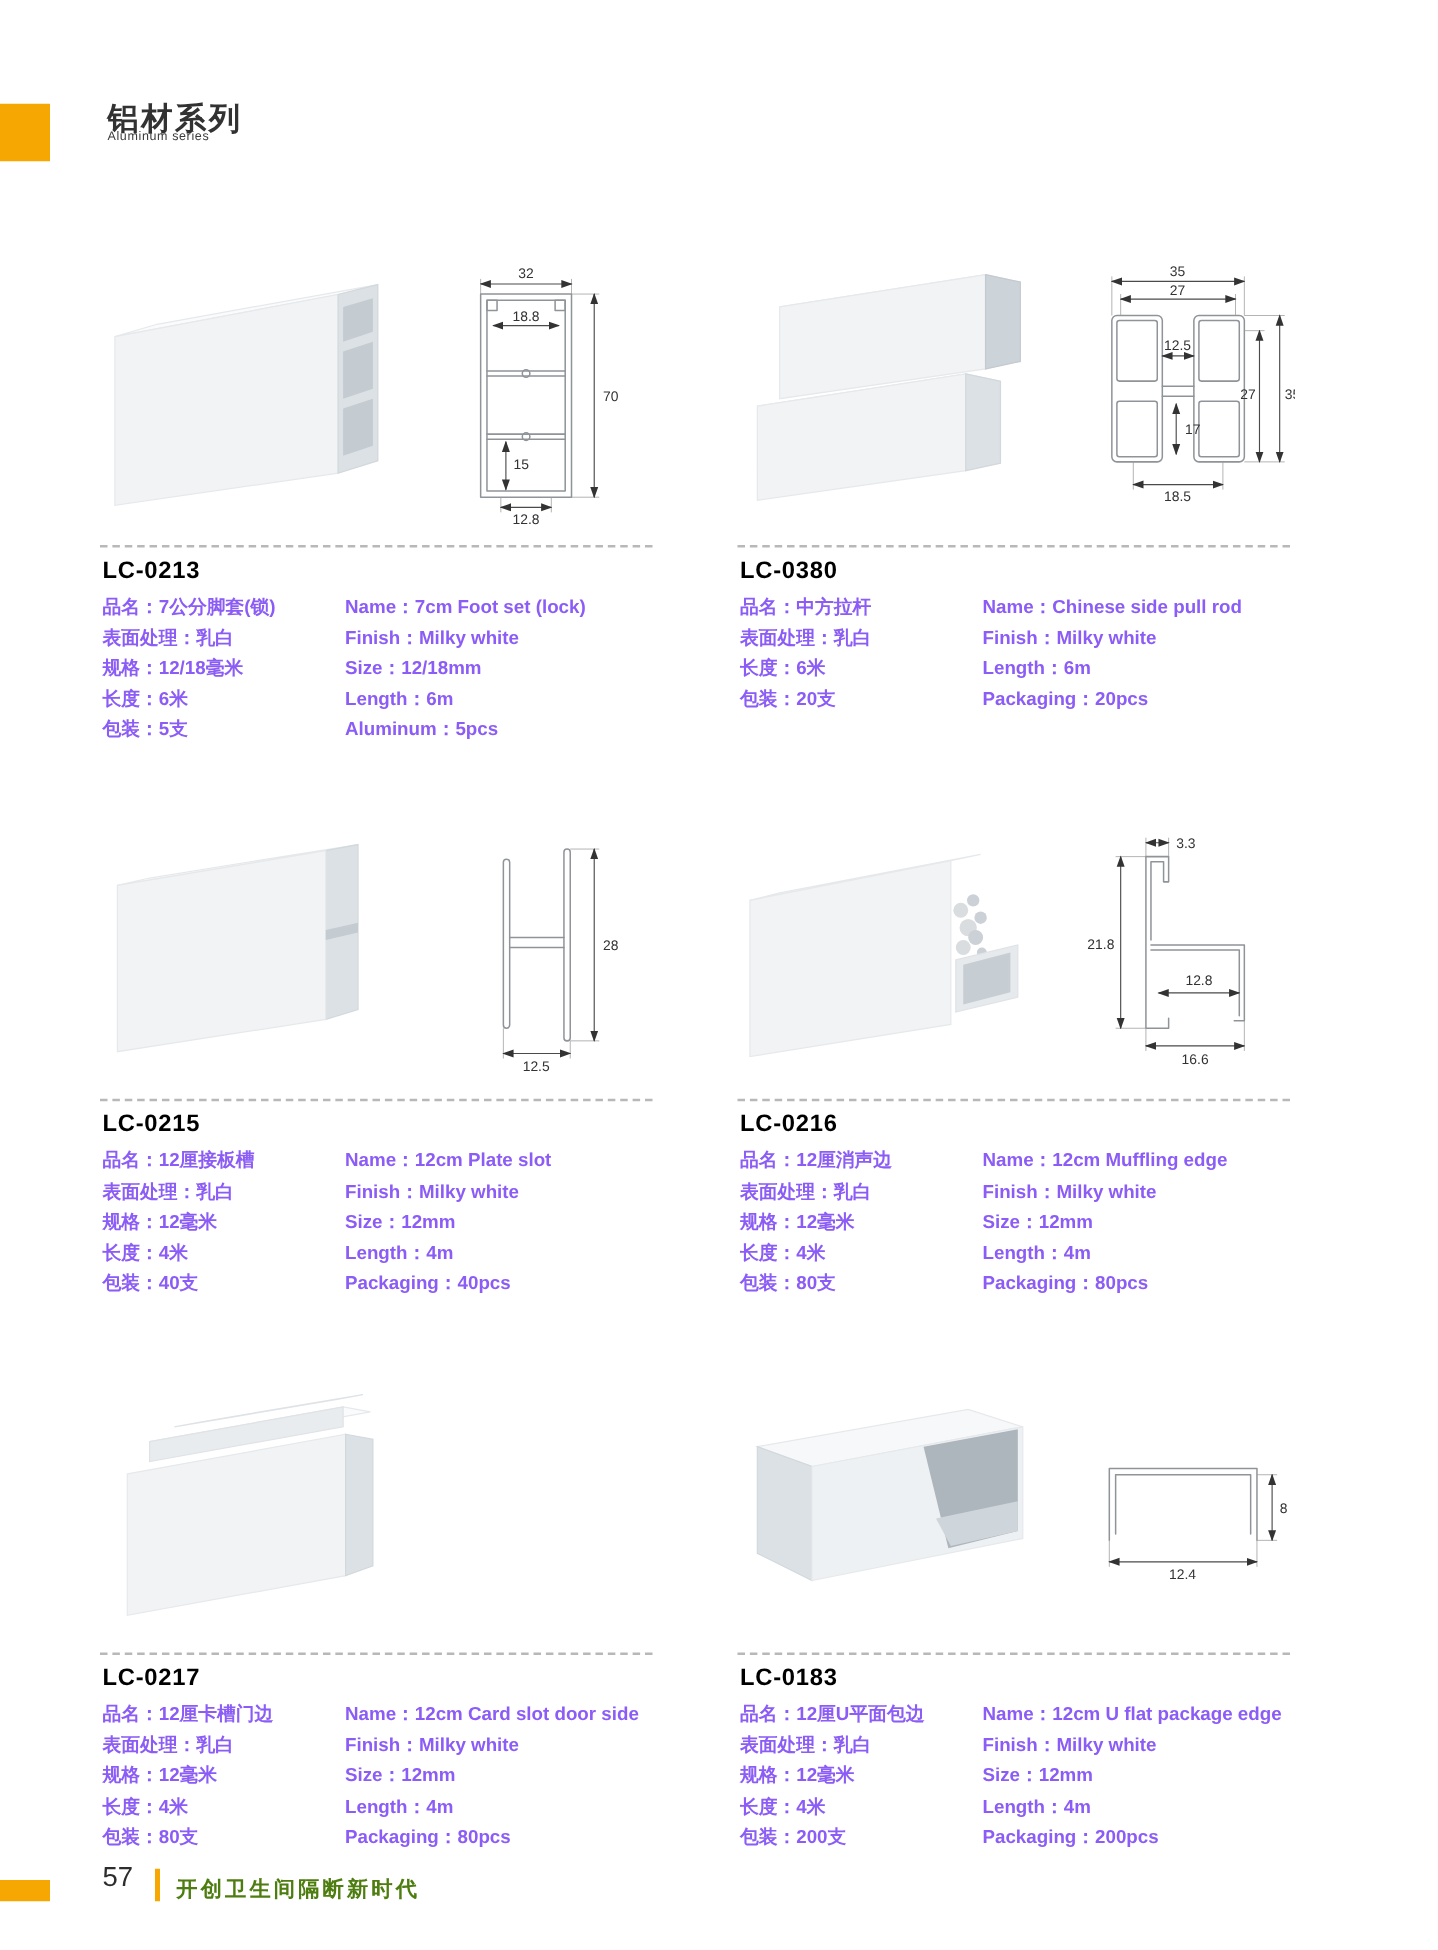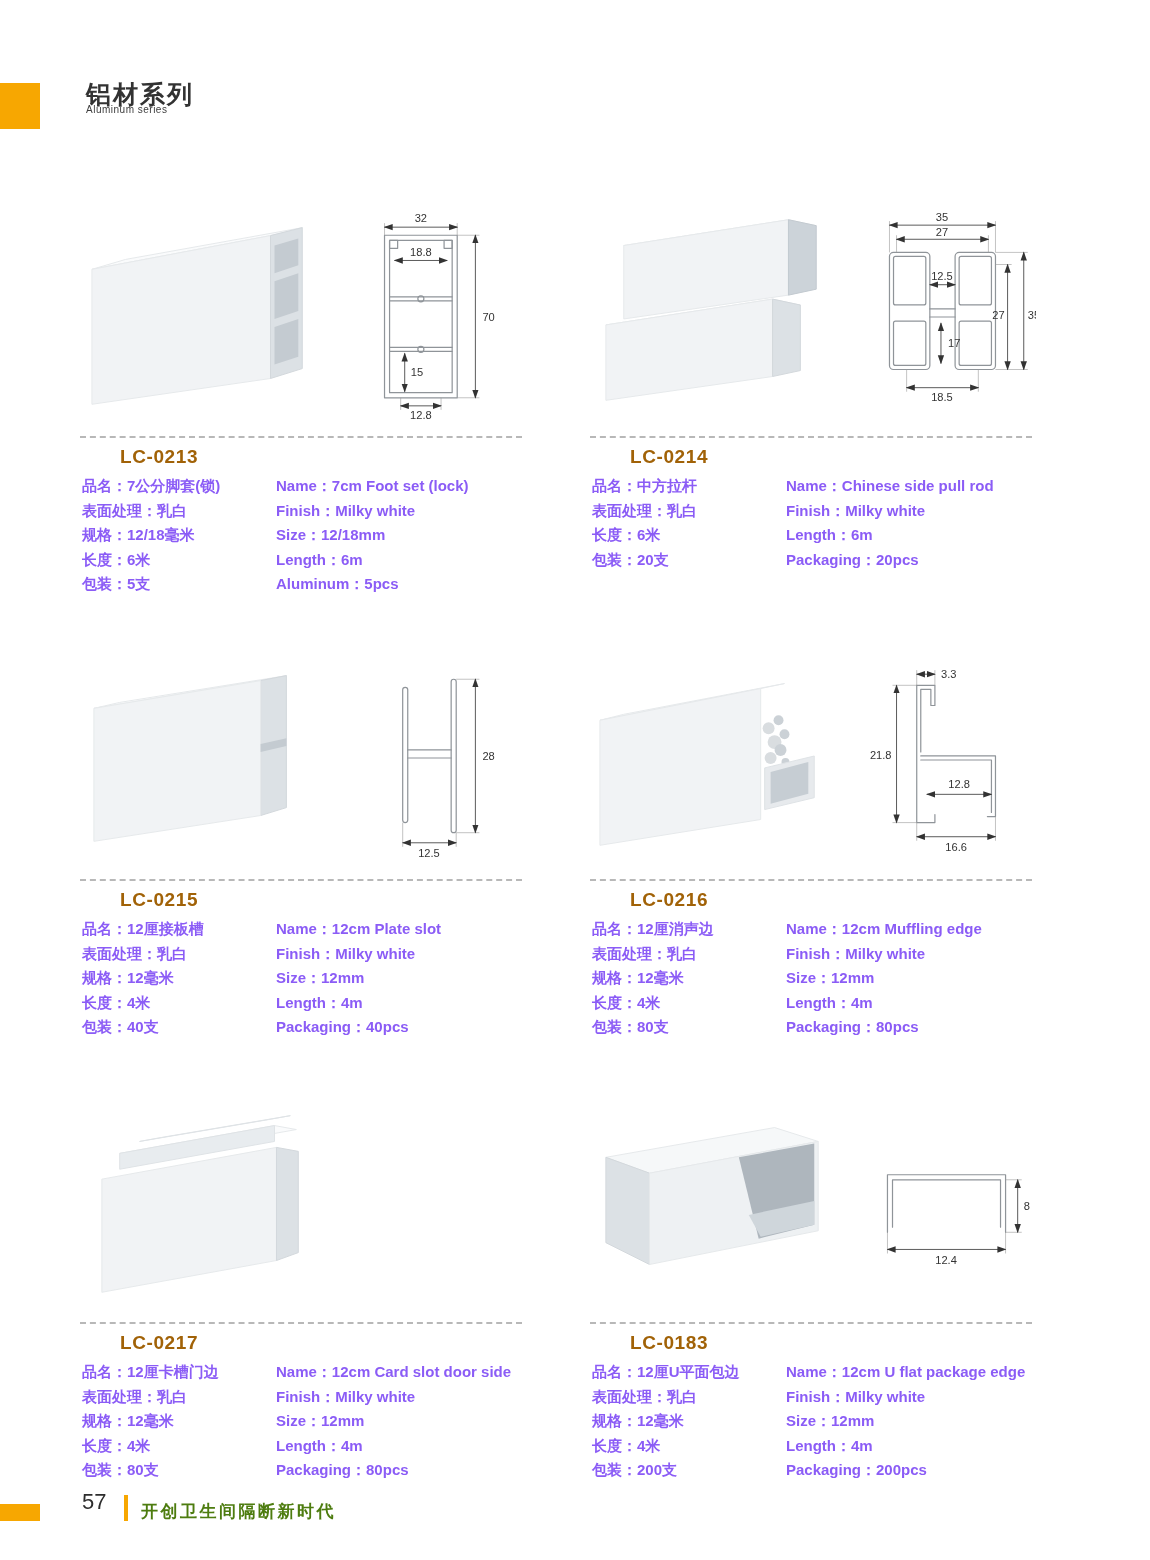--- a/index.html
+++ b/index.html
@@ -7,21 +7,21 @@
         font-family:"Liberation Sans","DejaVu Sans",sans-serif;color:#3a3a3a;}
   
   .accent-square{position:absolute;left:0;top:83px;width:40px;height:46px;}
   .title-cn{position:absolute;left:86px;top:78px;font-size:25px;font-weight:bold;color:#323232;letter-spacing:2px;}
   .title-en{position:absolute;left:86px;top:104px;font-size:10px;color:#3d3d3d;letter-spacing:0.5px;text-align:center;}
   
   .cell{position:absolute;width:450px;height:440px;}
   .photo{position:absolute;left:0;top:6px;width:258px;height:214px;}
   .draw{position:absolute;left:264px;top:10px;width:182px;height:212px;}
   .dash{position:absolute;left:0;top:236px;width:442px;border-top:2px dashed #b8b8b8;}
-  .code{position:absolute;left:2px;top:246px;font-size:19px;font-weight:bold;color:#a16207;letter-spacing:0.6px;margin-left:38px;}
+  .code{position:absolute;left:2px;top:246px;font-size:19px;font-weight:bold;color:#000000;letter-spacing:0.6px;}
   .specs{position:absolute;top:274px;font-size:15px;font-weight:600;color:#8b5cf6;line-height:24.5px;white-space:nowrap;}
   .specs.cn{left:2px;}
   .specs.en{left:196px;}
   
   .tech{width:100%;height:100%;}
   .tech .prof{fill:none;stroke:#8f9499;stroke-width:1.2;stroke-linejoin:round;stroke-linecap:round;}
   .tech .dim{stroke:#4a4a4a;stroke-width:0.9;fill:none;}
   .tech .ext{stroke:#9b9b9b;stroke-width:0.6;fill:none;}
   .tech text{font-size:11px;fill:#333;font-family:inherit;}
   
@@ -133,21 +133,21 @@
         <text x="93" y="136" text-anchor="start">17</text>
         <line class="dim" x1="152" y1="54" x2="152" y2="158" marker-start="url(#mB)" marker-end="url(#mB)"></line>
         <text x="149" y="108" text-anchor="end">27</text>
         <line class="dim" x1="168" y1="42" x2="168" y2="158" marker-start="url(#mB)" marker-end="url(#mB)"></line>
         <text x="172" y="108" text-anchor="start">35</text>
         <line class="dim" x1="52" y1="176" x2="123" y2="176" marker-start="url(#mB)" marker-end="url(#mB)"></line>
         <text x="87" y="189" text-anchor="middle">18.5</text>
       </svg>
     </div>
     <div class="dash"></div>
-    <div class="code">LC-0214</div>
+    <div class="code">LC-0380</div>
     <div class="specs cn">
       <div>品名：中方拉杆</div>
       <div>表面处理：乳白</div>
       <div>长度：6米</div>
       <div>包装：20支</div>
     </div>
     <div class="specs en">
       <div>Name：Chinese side pull rod</div>
       <div>Finish：Milky white</div>
       <div>Length：6m</div>

